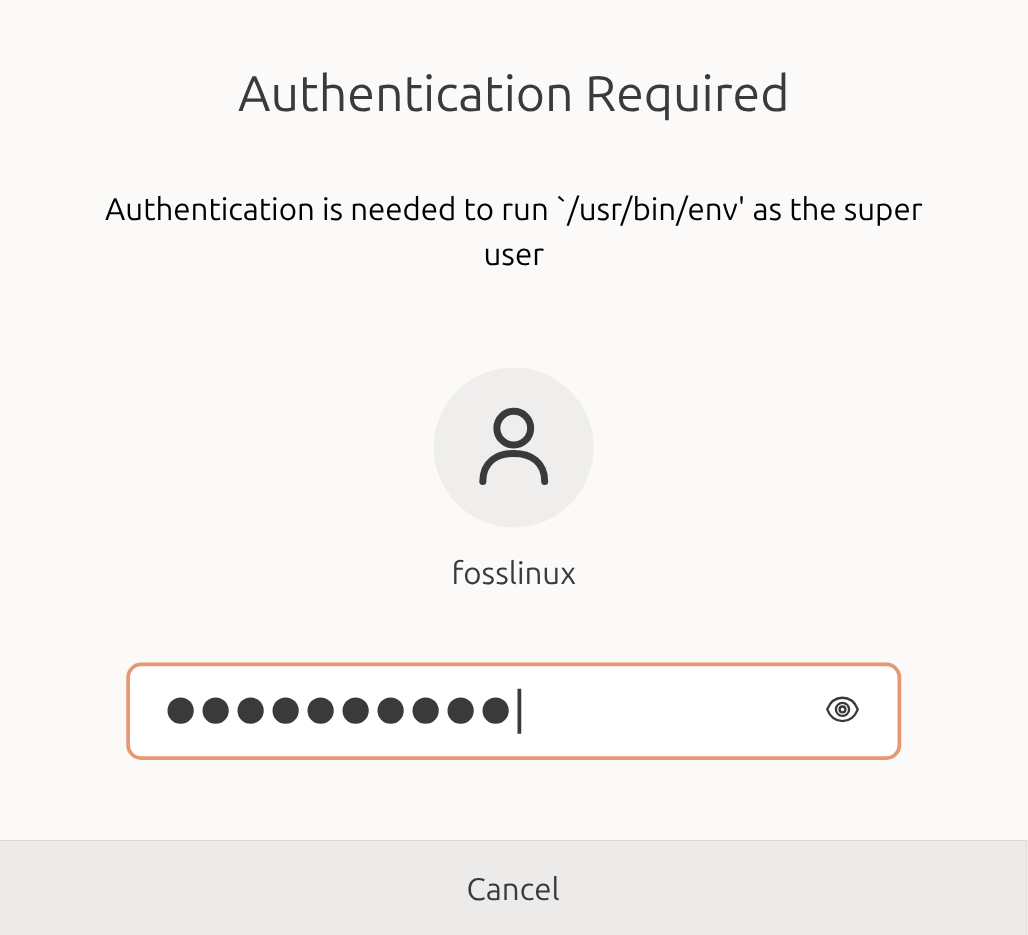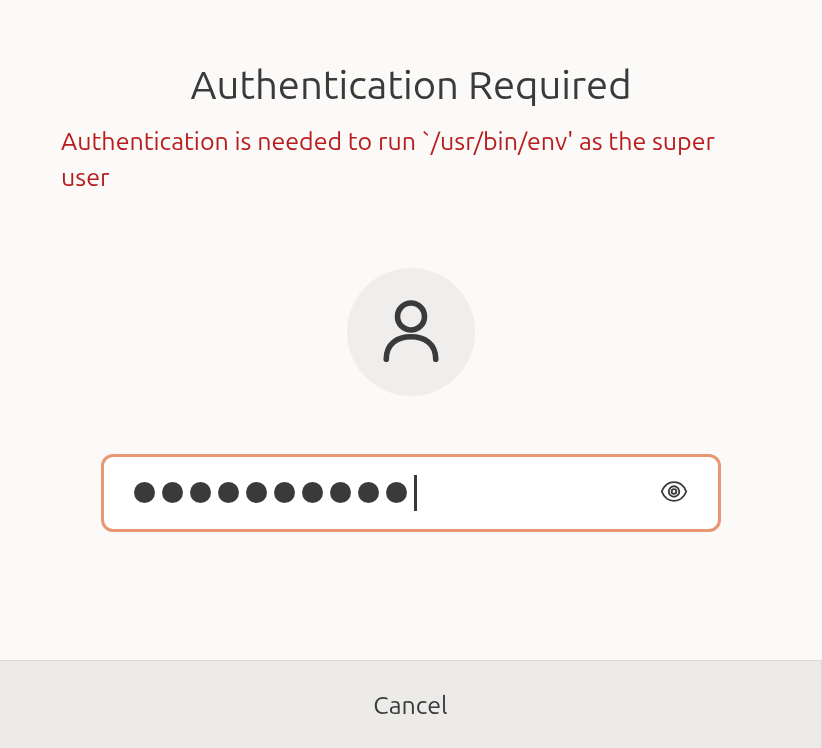--- a/index.html
+++ b/index.html
@@ -14,34 +14,35 @@
       background: #fbfaf9;
       color: #3a3a3a;
       display: flex;
       flex-direction: column;
     }
     .dialog-content {
       flex: 1;
       display: flex;
       flex-direction: column;
       align-items: center;
-      padding: 12px 60px;
+      padding: 2px 60px;
     }
     .dialog-title {
       font-size: 40px;
       font-weight: 400;
       color: #3a3a3a;
       margin-top: 50px;
       text-align: center;
     }
     .dialog-message {
       font-size: 25px;
       font-weight: 400;
-      color: #b91c1c;
-      margin-top: 16px;
+      color: #000000;
+      text-align: center;
+      margin-top: 52px;
       line-height: 1.45;
       max-width: 700px;
     }
     .avatar-circle {
       width: 128px;
       height: 128px;
       border-radius: 50%;
       background: #f0eeec;
       display: flex;
       align-items: center;
@@ -106,21 +107,21 @@
       display: flex;
       align-items: center;
       justify-content: center;
     }
     .eye-button svg {
       width: 28px;
       height: 28px;
     }
     .button-bar {
       display: flex;
-      height: 88px;
+      height: 76px;
       background: #ecebe9;
       border-top: 1px solid #dcdad6;
     }
     .dialog-button {
       flex: 1;
       background: #ecebe9;
       border: none;
       font-size: 25px;
       font-family: inherit;
       color: #3a3a3a;
@@ -140,20 +141,21 @@
 
   <div class="avatar-circle">
     <span>
       <svg viewBox="0 0 64 64" fill="none">
         <circle cx="32" cy="20" r="12" stroke="#3a3a3a" stroke-width="5"></circle>
         <path d="M10 58 C10 44 20 38 32 38 C44 38 54 44 54 58" stroke="#3a3a3a" stroke-width="5" fill="none" stroke-linecap="round"></path>
       </svg>
     </span>
   </div>
 
+  <div class="username">fosslinux</div>
 
   <div class="password-field-wrap">
     <div class="password-dots" id="pw-dots">
         <span class="dot"></span>
         <span class="dot"></span>
         <span class="dot"></span>
         <span class="dot"></span>
         <span class="dot"></span>
         <span class="dot"></span>
         <span class="dot"></span>

